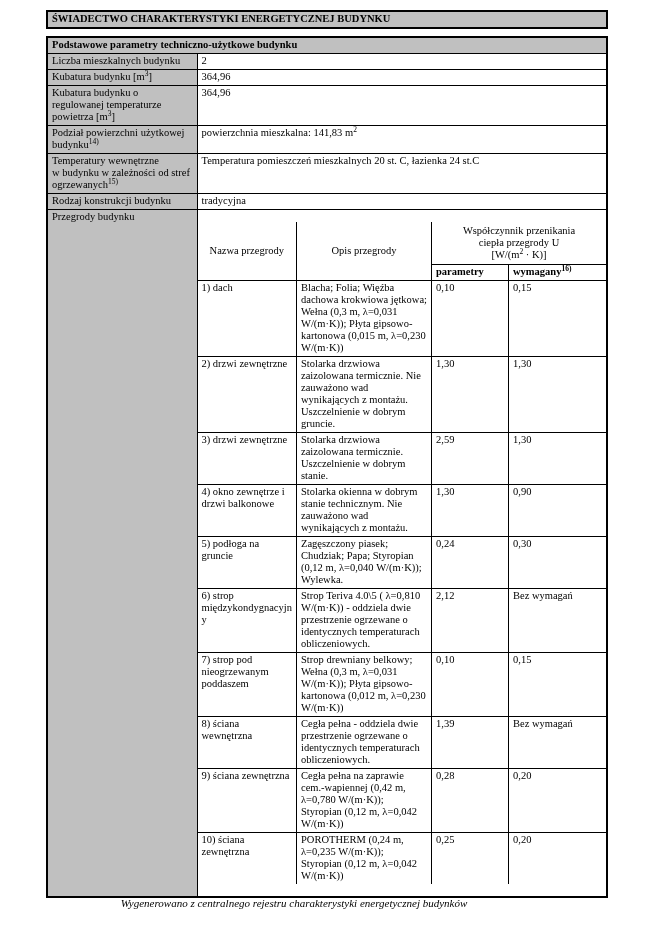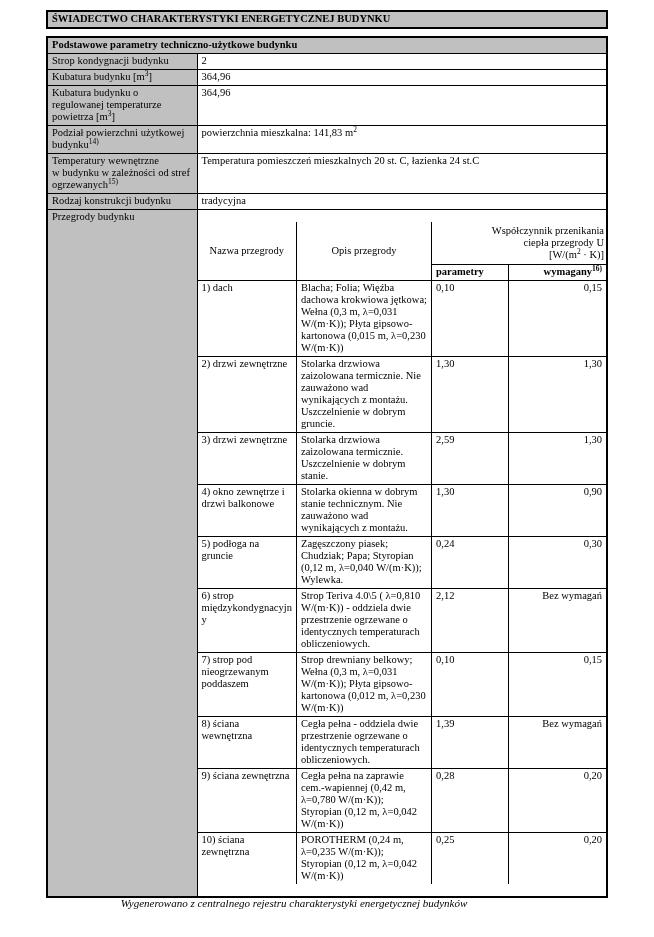--- a/index.html
+++ b/index.html
@@ -13,21 +13,21 @@
   .gray{background:#c0c0c0;}
   .b{font-weight:bold;}
   .gap{height:7px;}
   sup{font-size:7.5px;line-height:0;vertical-align:super;}
   .redacted{display:inline-block;width:32px;height:11px;background:#000;vertical-align:-2px;margin:0 1px;}
   
   td.nest{padding:0;}
   .nested{width:100%;border:none;}
   .nested td{border:1px solid #000;}
   .nested td.nl{border-left:none;}
-  .nested td.nr{border-right:none;text-align:right;}
+  .nested td.nr{border-right:none;}
   .nested td.nt{border-top:none;}
   .nested td.nb{border-bottom:none;}
   .cc{text-align:center;vertical-align:middle;}
   .uhead{text-align:center;vertical-align:middle;padding:3px 2px;}
   .footer{position:absolute;top:897px;left:0;width:588px;text-align:center;
           font-style:italic;font-size:11px;}
 </style>
 </head>
 <body>
 
@@ -51,21 +51,21 @@
     <table class="doc">
       <colgroup>
           <col style="width:150px">
           <col>
         </colgroup>
       <tbody>
           <tr>
         <td colspan="2" class="gray b">Podstawowe parametry techniczno-użytkowe budynku</td>
       </tr>
       <tr>
-        <td class="gray">Strop kondygnacji budynku</td>
+        <td class="gray">Liczba mieszkalnych budynku</td>
         <td>2</td>
       </tr>
       <tr>
         <td class="gray">Kubatura budynku [m<sup>3</sup>]</td>
         <td>364,96</td>
       </tr>
       <tr>
         <td class="gray">Kubatura budynku o regulowanej temperaturze powietrza [m<sup>3</sup>]</td>
         <td>364,96</td>
       </tr>

